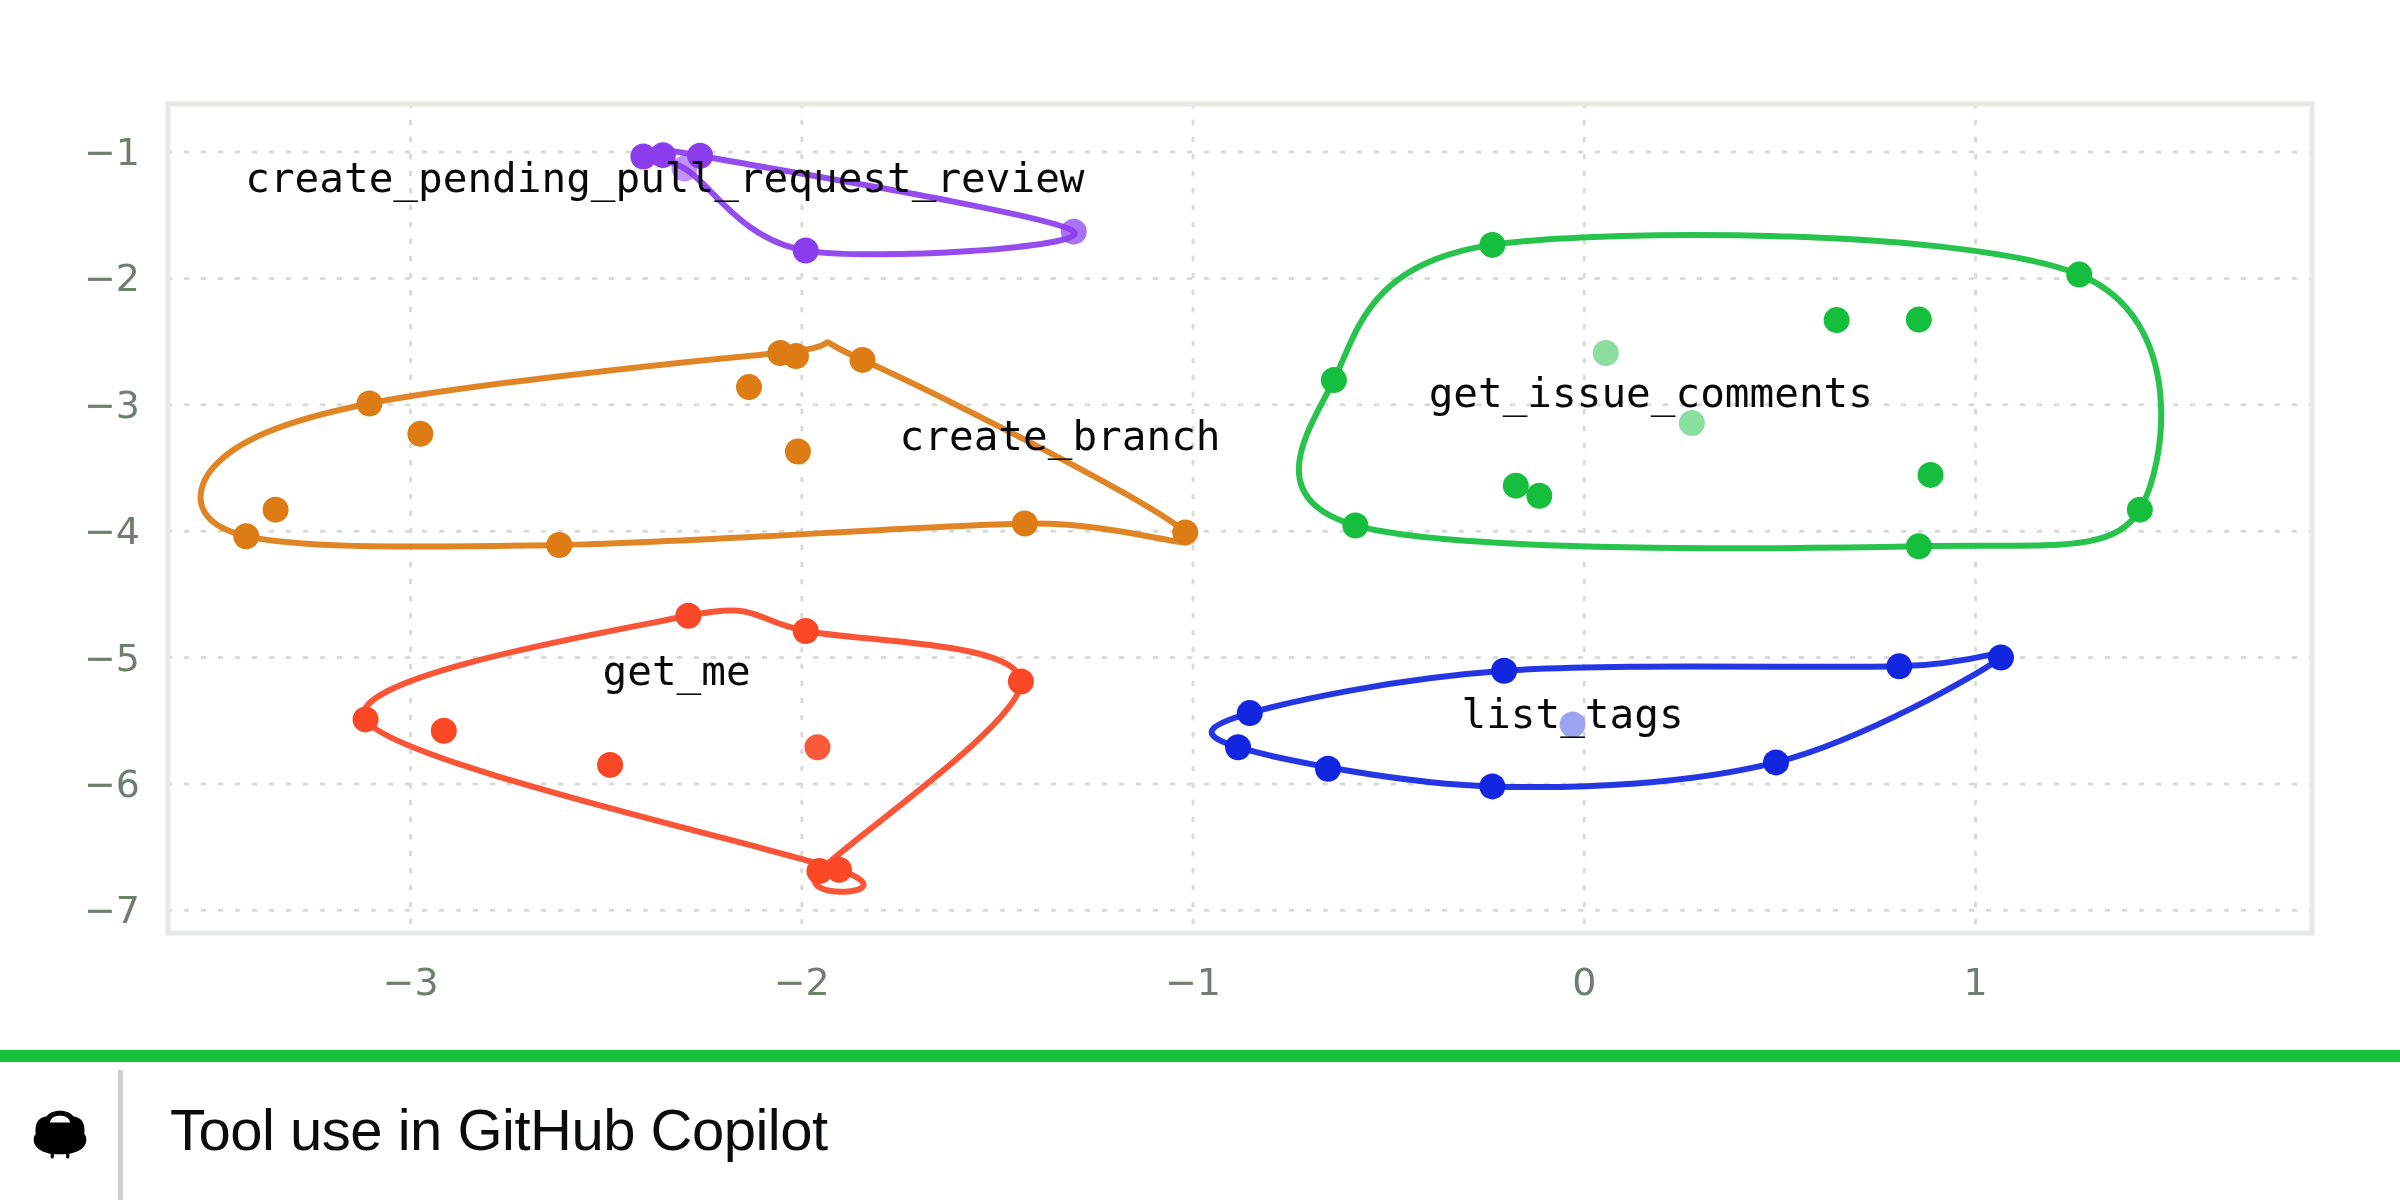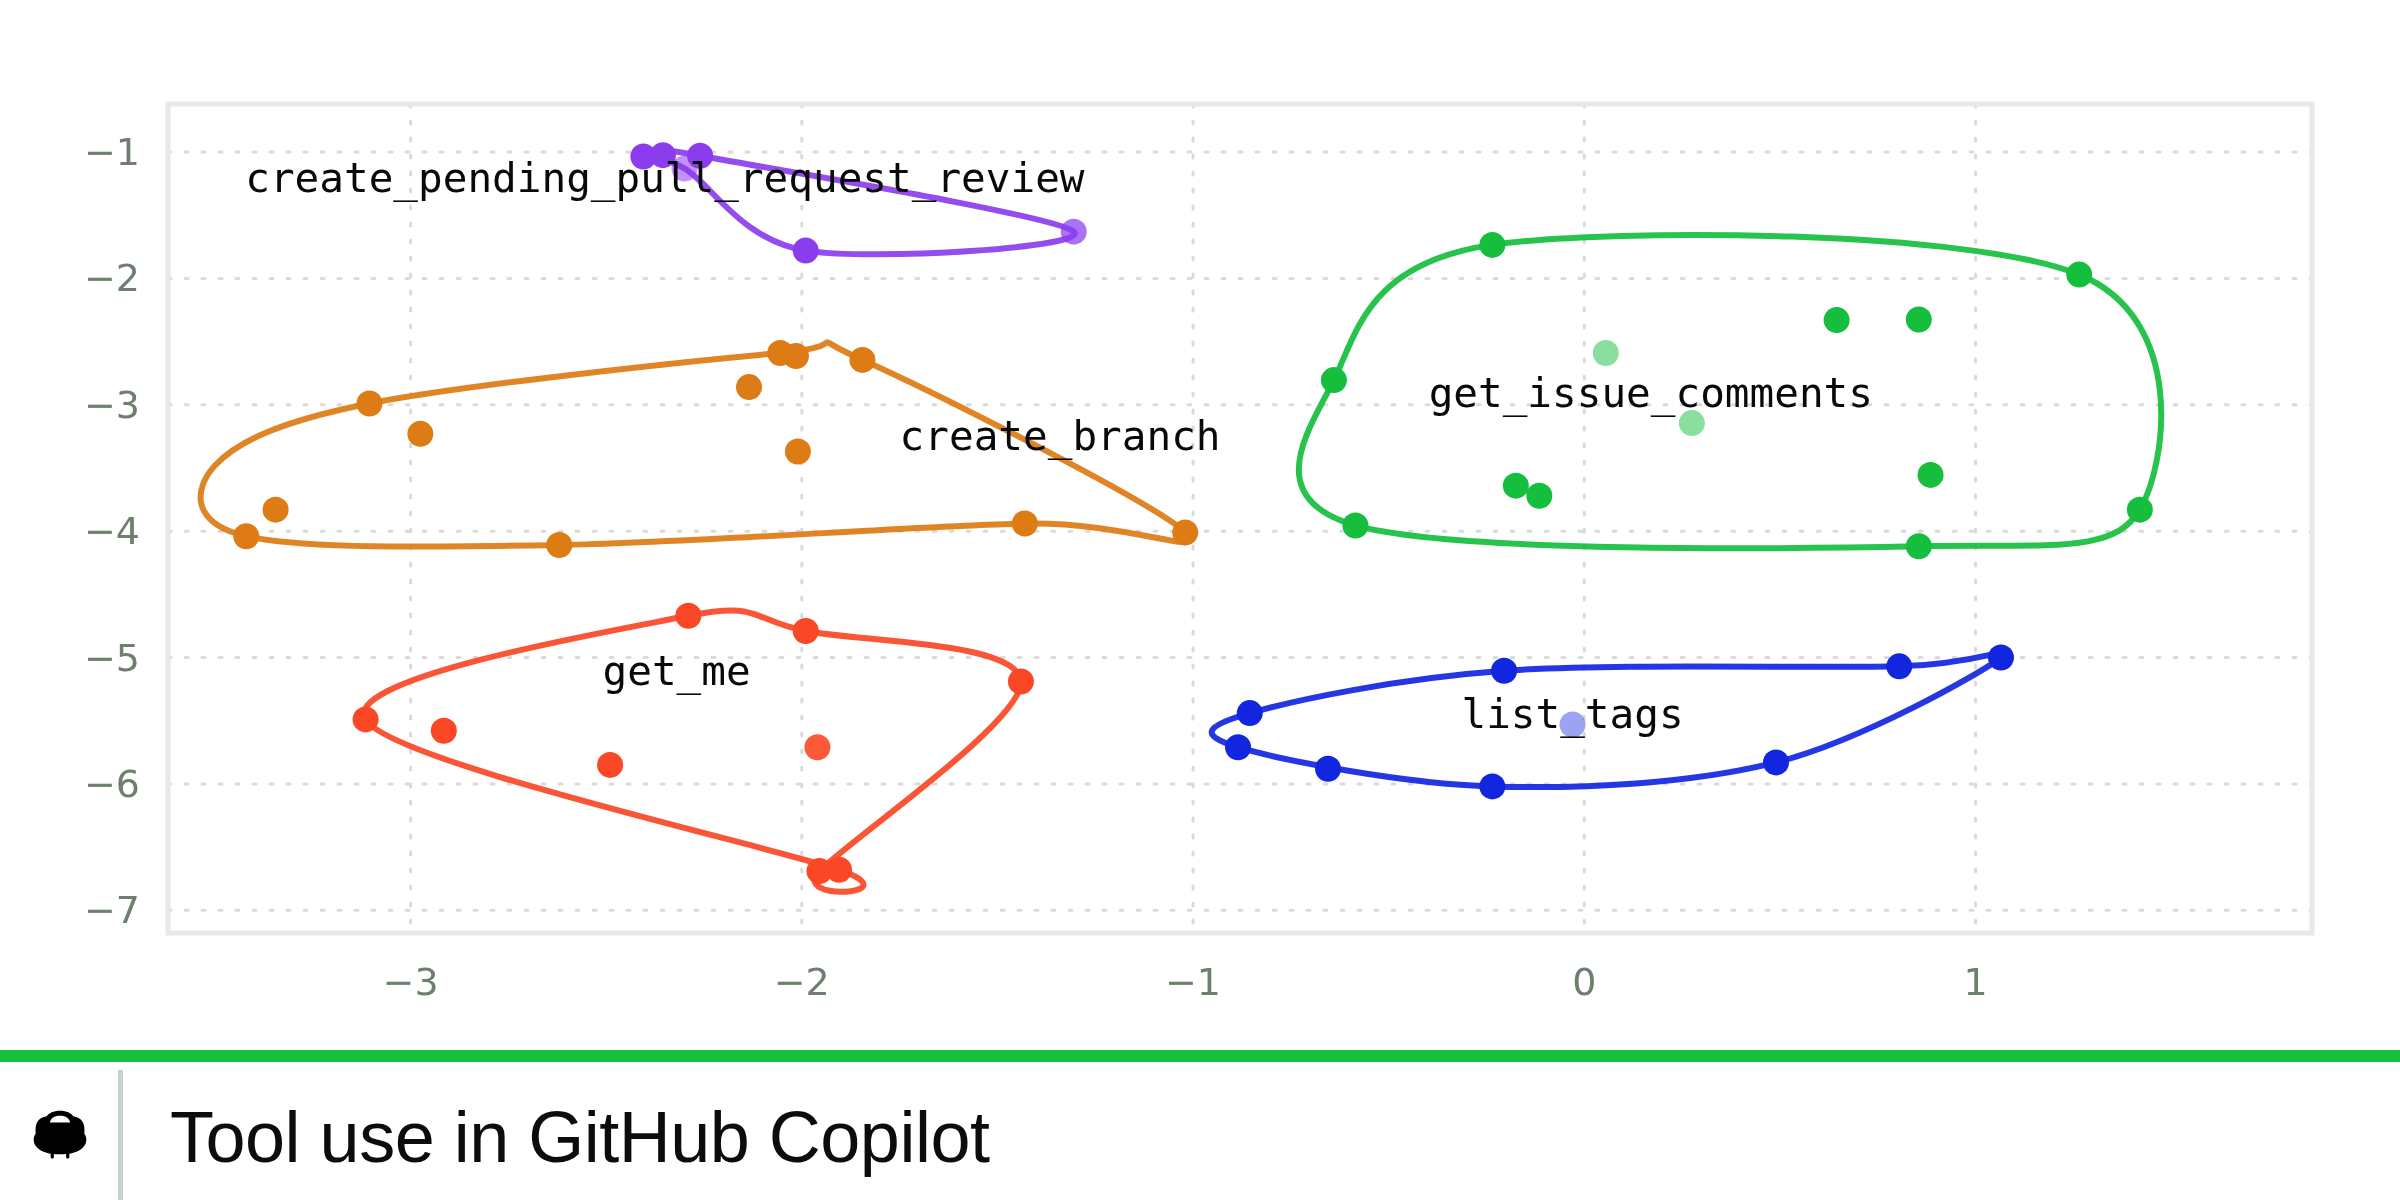--- a/index.html
+++ b/index.html
@@ -37,21 +37,21 @@
   #footer-divider{
     position:absolute;left:118px;top:20px;width:5px;height:130px;
     background:#c9d2c9;
   }
   #footer-logo{
     position:absolute;left:28px;top:1105px;width:64px;height:64px;
   }
   #footer-title{
     position:absolute;left:170px;top:1096px;
     font-family:"Liberation Sans", sans-serif;
-    font-size:72px;
+    font-size:58px;
     color:#0a0c0d;
     white-space:nowrap;
     letter-spacing:-0.5px;
   }
 </style>
 </head>
 <body>
 
 <div id="chart-wrap">
   <svg id="chart-svg" width="2400" height="1050" viewBox="0 0 2400 1050">

